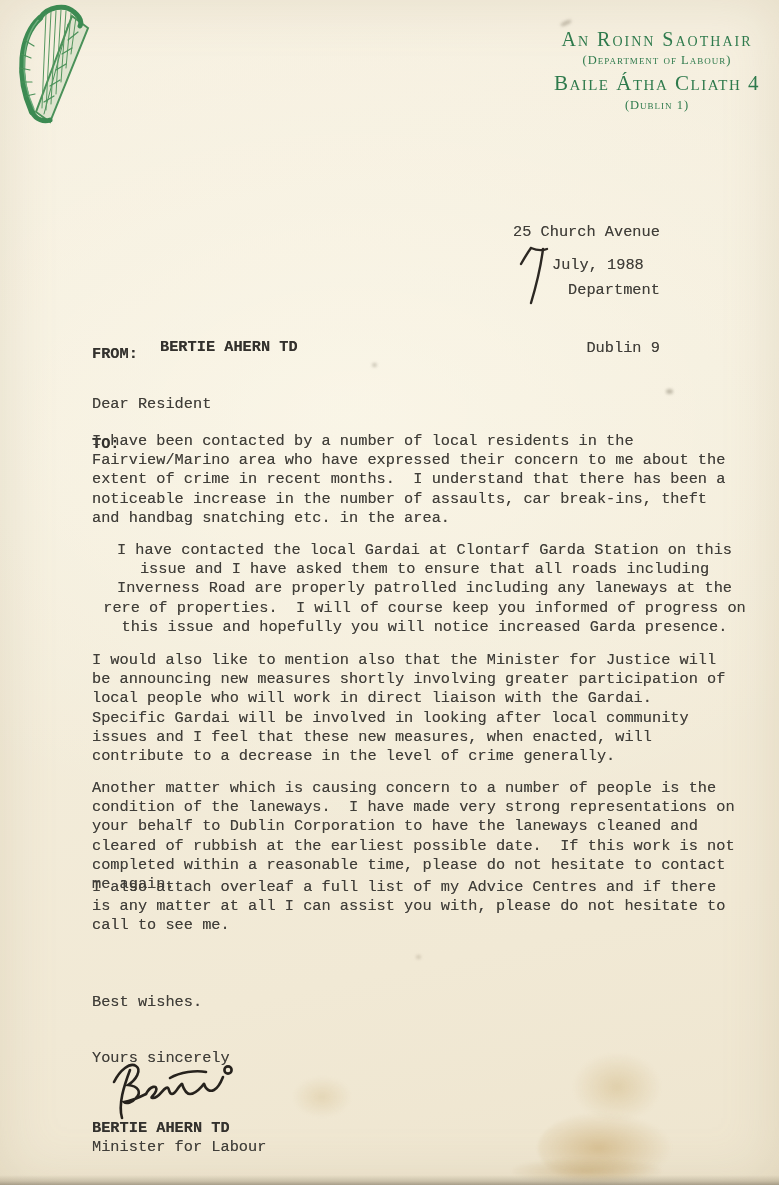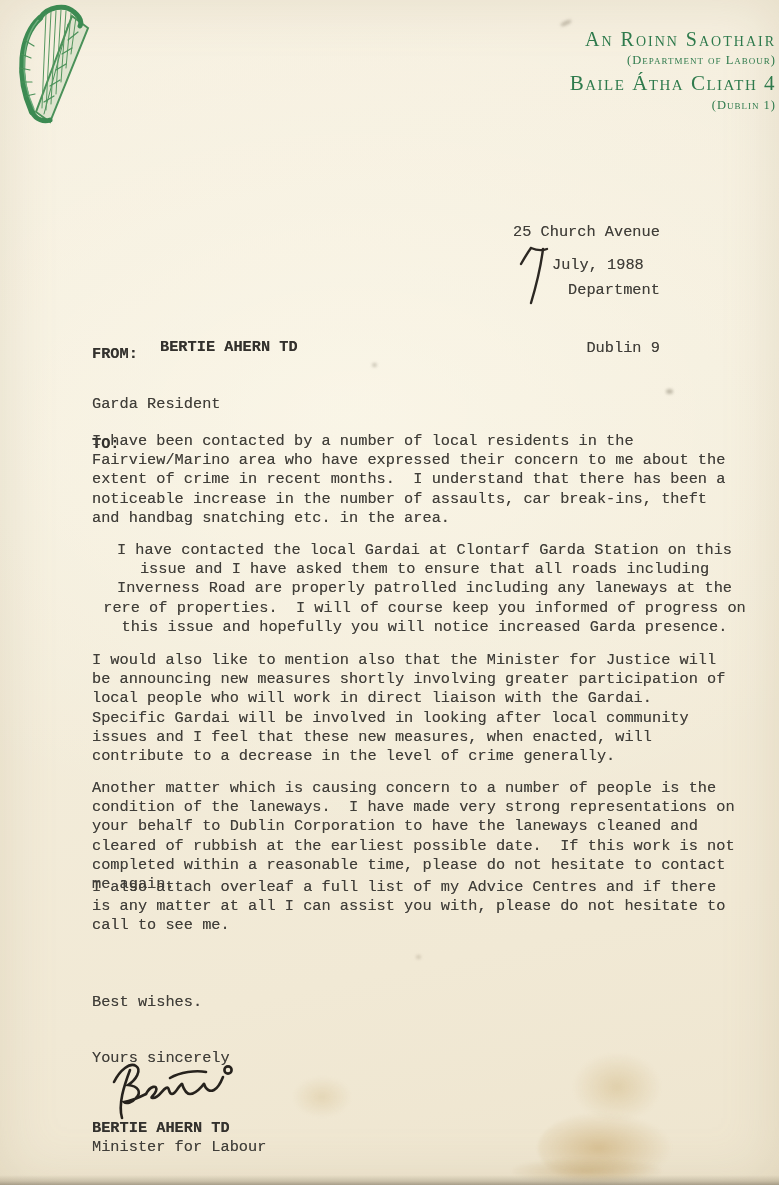--- a/index.html
+++ b/index.html
@@ -11,21 +11,21 @@
       radial-gradient(ellipse 900px 600px at 45% 35%, rgba(255,252,240,0.5), rgba(255,252,240,0) 70%),
       linear-gradient(168deg,#f7f1e2 0%,#f4eedd 38%,#f1e9d5 78%,#eee5cf 100%);
     box-shadow: inset 0 0 55px rgba(170,150,110,0.22);
     font-family:"Liberation Mono","DejaVu Sans Mono",monospace;
     color:#403e39;
   }
   
   .harp{position:absolute;left:8px;top:4px;}
   .letterhead{
     position:absolute;left:538px;top:26px;width:238px;
-    text-align:right;
+    text-align:center;
     font-family:"Liberation Serif","DejaVu Serif",serif;
     font-variant:small-caps;
     color:#2e7a4c;
   }
   .lh1{font-size:20px;letter-spacing:2px;line-height:26px;white-space:nowrap;}
   .lh2{font-size:12.5px;letter-spacing:1px;line-height:17px;}
   .lh3{font-size:21px;letter-spacing:1.5px;line-height:28px;white-space:nowrap;}
   .lh4{font-size:12.5px;letter-spacing:1px;line-height:17px;}
   
   .typed{font-size:15.3px;line-height:19.2px;white-space:pre;
@@ -130,21 +130,21 @@
   <div class="fromto typed">
     <div class="row">
       <span class="lbl">FROM:</span>
       <span>BERTIE AHERN TD</span>
     </div>
     <div class="row">
       <span class="lbl">TO:</span>
     </div>
   </div>
 
-  <div class="salutation typed">Garda Resident</div>
+  <div class="salutation typed">Dear Resident</div>
 
   <div class="para p1 typed">I have been contacted by a number of local residents in the
 Fairview/Marino area who have expressed their concern to me about the
 extent of crime in recent months.  I understand that there has been a
 noticeable increase in the number of assaults, car break-ins, theft
 and handbag snatching etc. in the area.</div>
   <div class="para p2 typed">I have contacted the local Gardai at Clontarf Garda Station on this
 issue and I have asked them to ensure that all roads including
 Inverness Road are properly patrolled including any laneways at the
 rere of properties.  I will of course keep you informed of progress on

